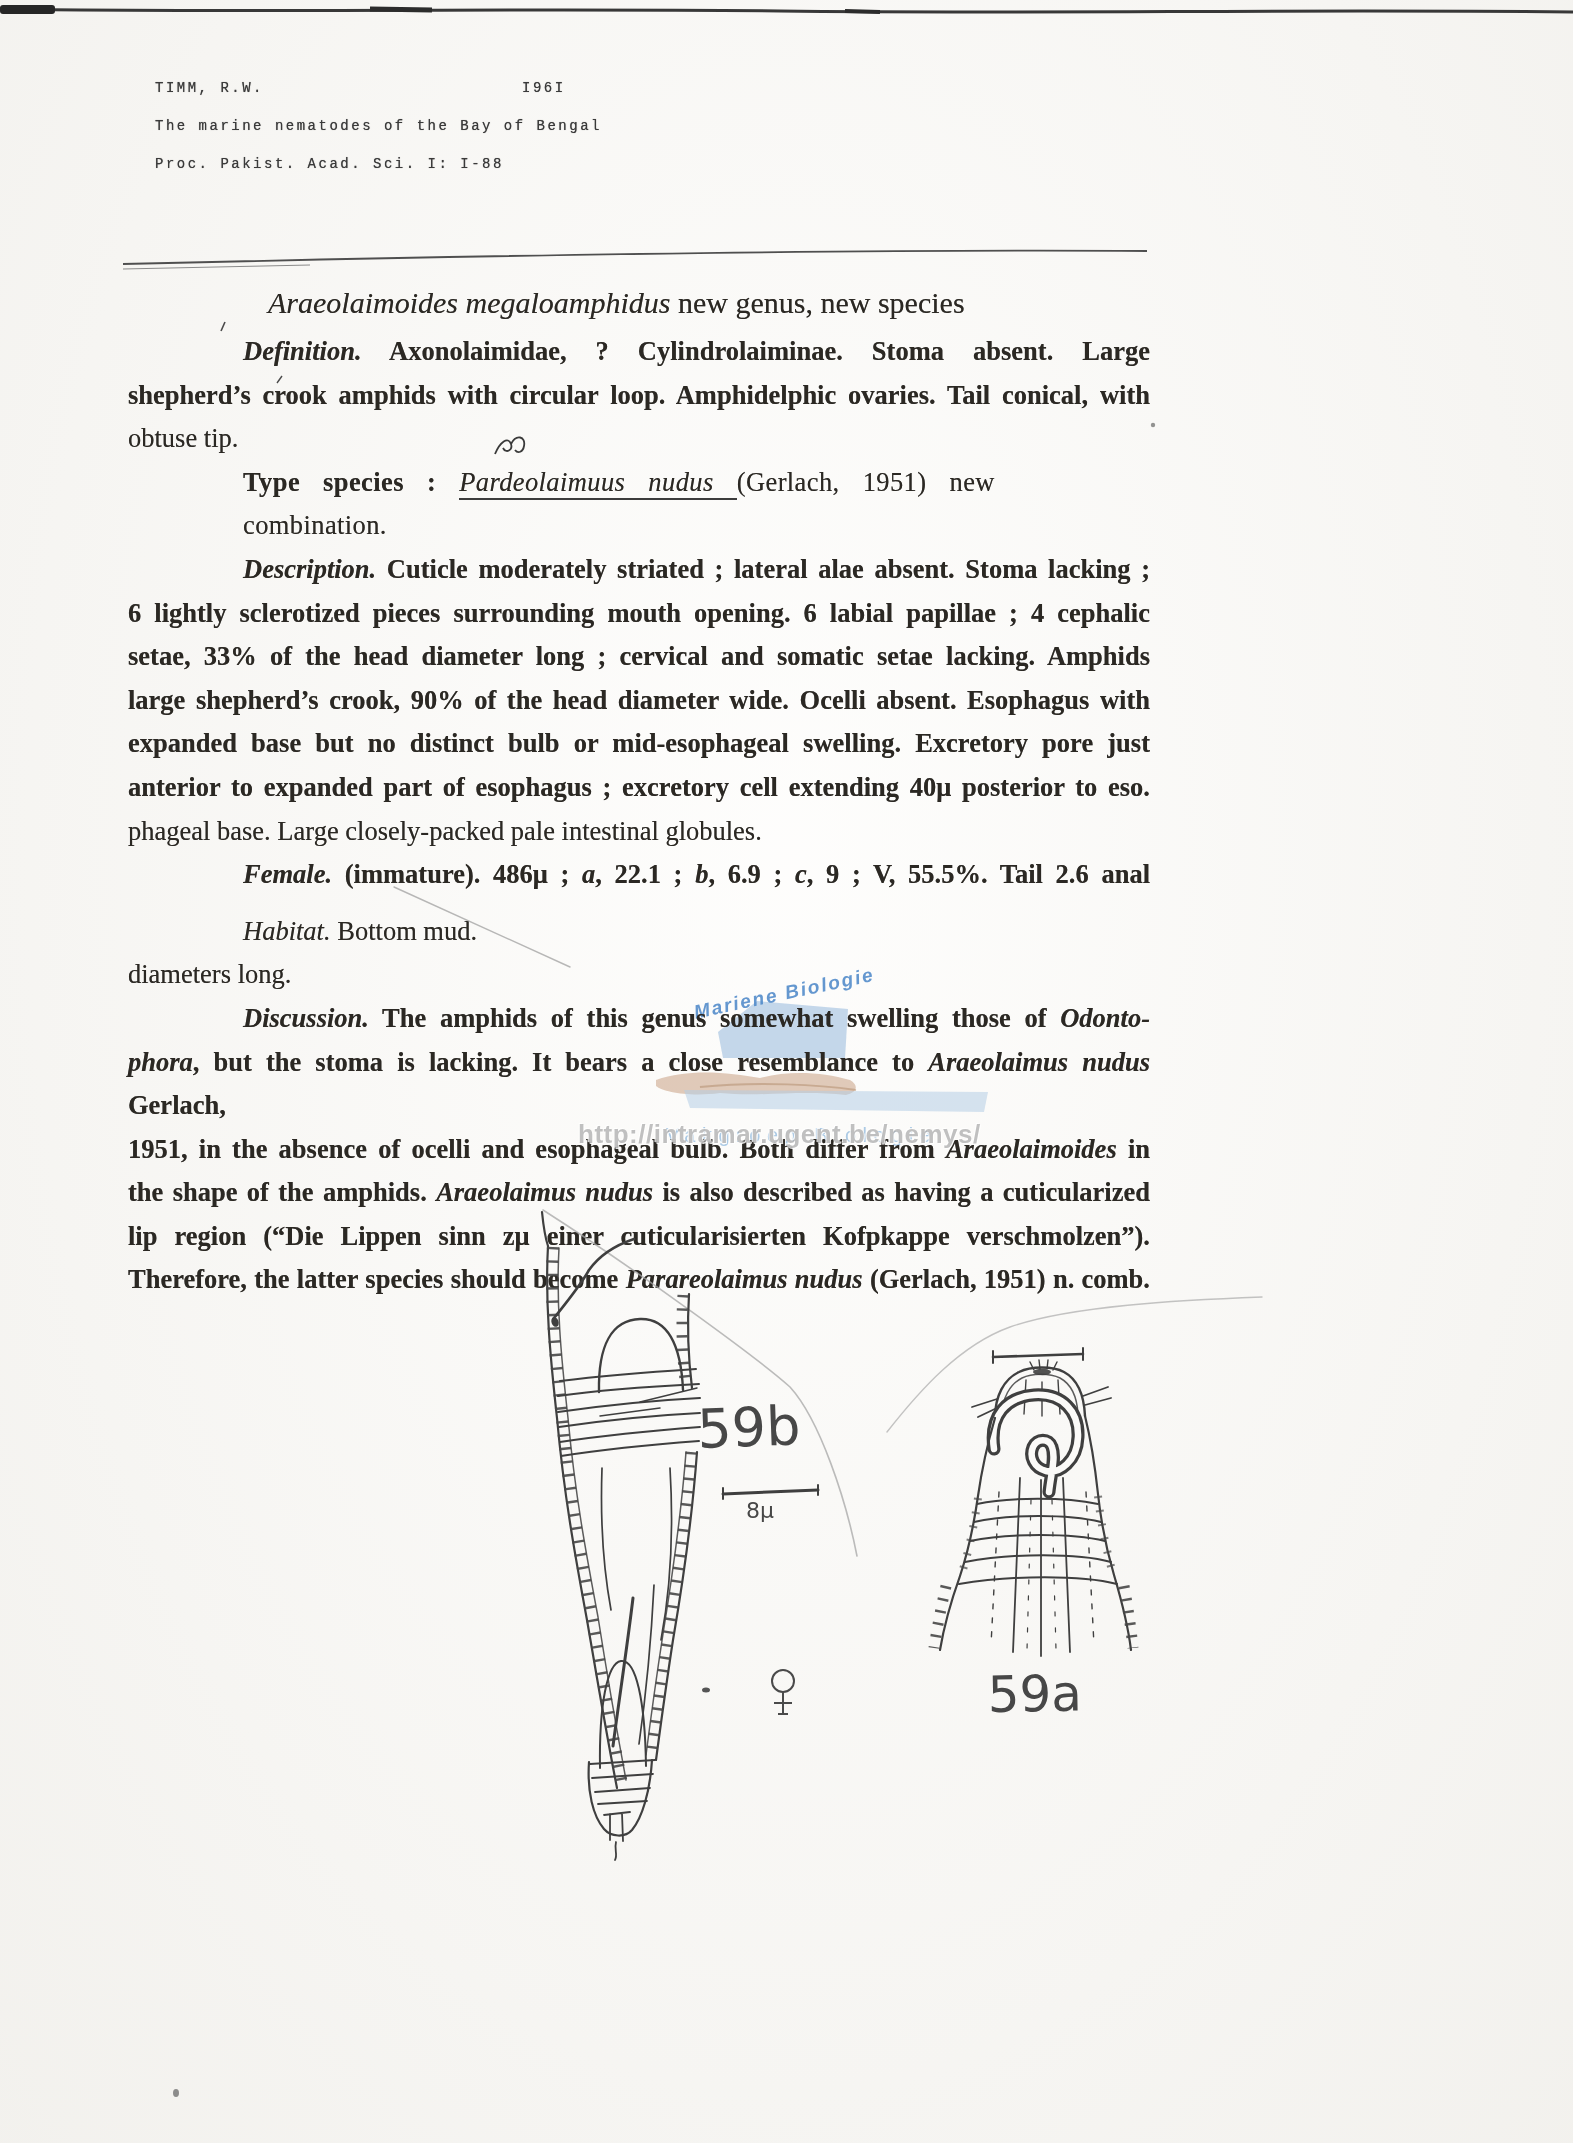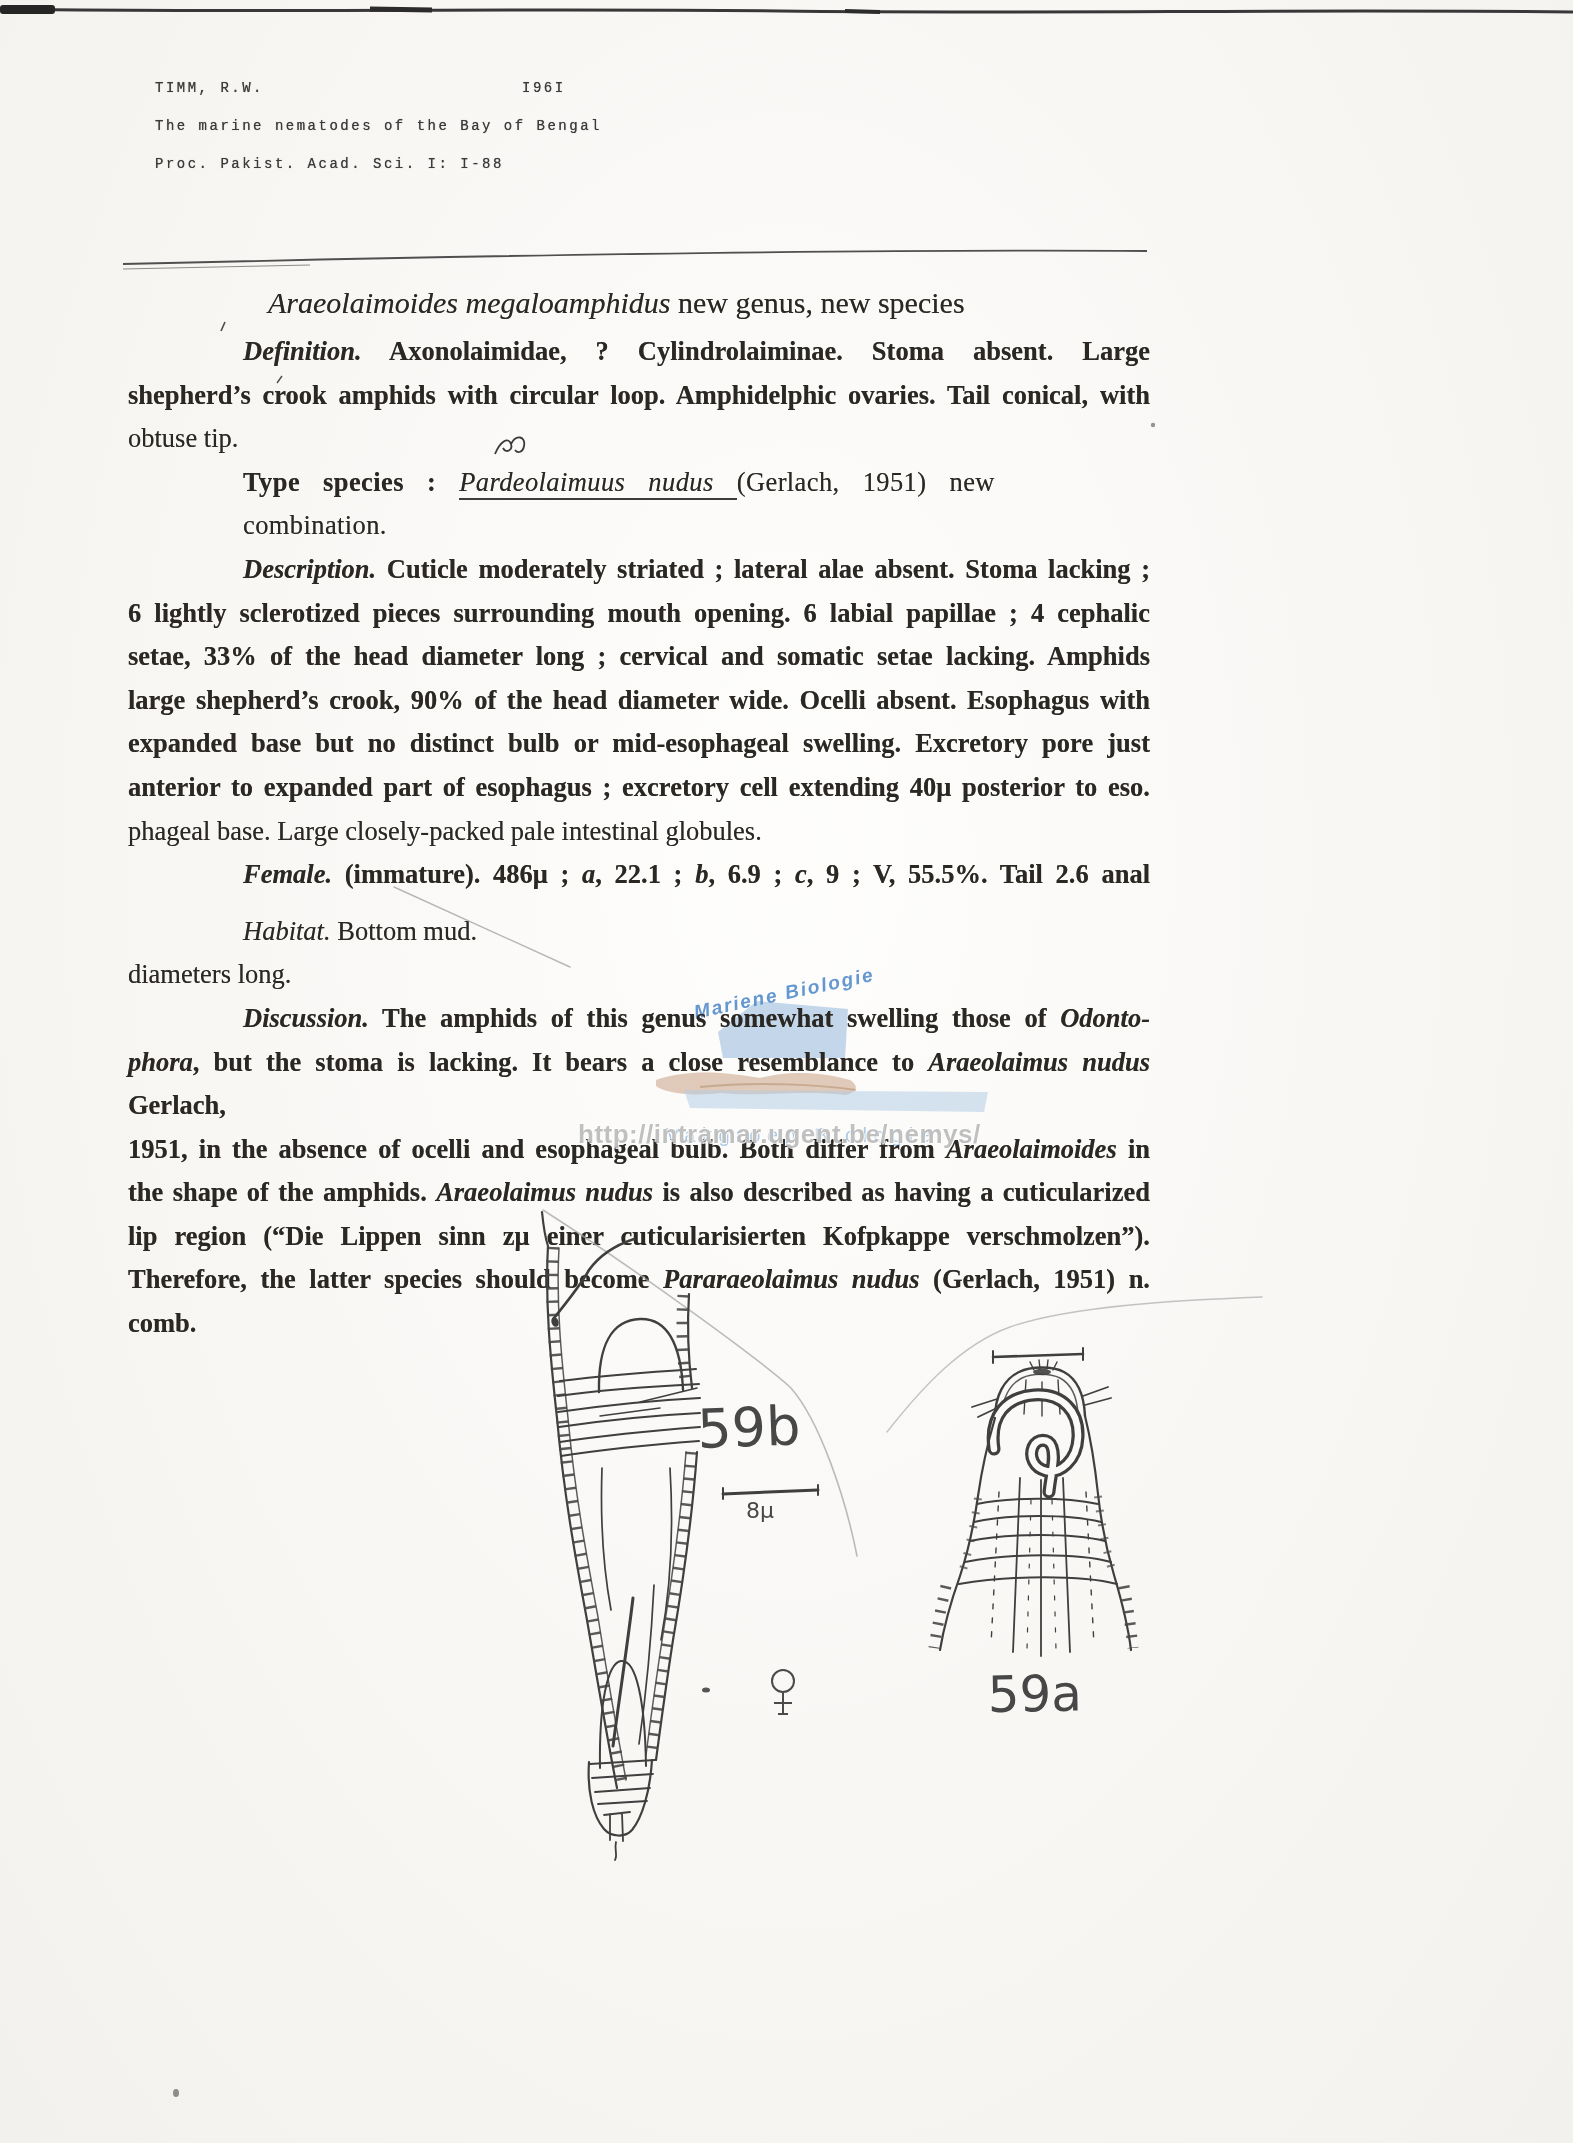--- a/index.html
+++ b/index.html
@@ -73,21 +73,21 @@
       <div class="line just"><span>anterior to expanded part of esophagus ; excretory cell extending 40μ posterior to eso.</span></div>
       <div class="line"><span>phageal base.  Large closely-packed pale intestinal globules.</span></div>
       <div class="line ind just"><span class="it">Female.</span><span> (immature). 486μ ; </span><span class="it">a</span><span>, 22.1 ; </span><span class="it">b</span><span>, 6.9 ; </span><span class="it">c</span><span>, 9 ; V, 55.5%. Tail 2.6 anal</span></div>
       <div class="line ind gap"><span class="it">Habitat.</span><span>  Bottom mud.</span></div>
       <div class="line"><span>diameters long.</span></div>
       <div class="line ind just"><span class="it">Discussion.</span><span> The amphids of this genus somewhat swelling those of </span><span class="it">Odonto-</span></div>
       <div class="line just"><span class="it">phora</span><span>, but the stoma is lacking. It bears a close resemblance to </span><span class="it">Araeolaimus nudus</span><span> Gerlach,</span></div>
       <div class="line just"><span>1951, in the absence of ocelli and esophageal bulb. Both differ from </span><span class="it">Araeolaimoides</span><span> in</span></div>
       <div class="line just"><span>the shape of the amphids. </span><span class="it">Araeolaimus nudus</span><span> is also described as having a cuticularized</span></div>
       <div class="line just"><span>lip region (“Die Lippen sinn zμ einer cuticularisierten Kofpkappe verschmolzen”).</span></div>
-      <div class="line just"><span>Therefore, the latter species should become </span><span class="it">Pararaeolaimus nudus</span><span> (Gerlach, 1951) n. comb.</span></div>
+      <div class="line just"><span>Therefore, the latter species should become </span><span class="it">Parareolaimus nudus</span><span> (Gerlach, 1951) n. comb.</span></div>
     </div>
 
   <svg class="art" width="1573" height="2143" viewBox="0 0 1573 2143">
 
     <g>
       <path d="M0,9 C260,13 520,8 780,11 C1040,14 1300,9 1573,12" stroke="#383838" stroke-width="3" fill="none"></path>
       <rect x="0" y="5" width="55" height="9" rx="3" fill="#262626"></rect>
       <path d="M370,9 L432,10" stroke="#2c2c2c" stroke-width="5"></path>
       <path d="M845,11 L880,12" stroke="#2c2c2c" stroke-width="4"></path>
     </g>

